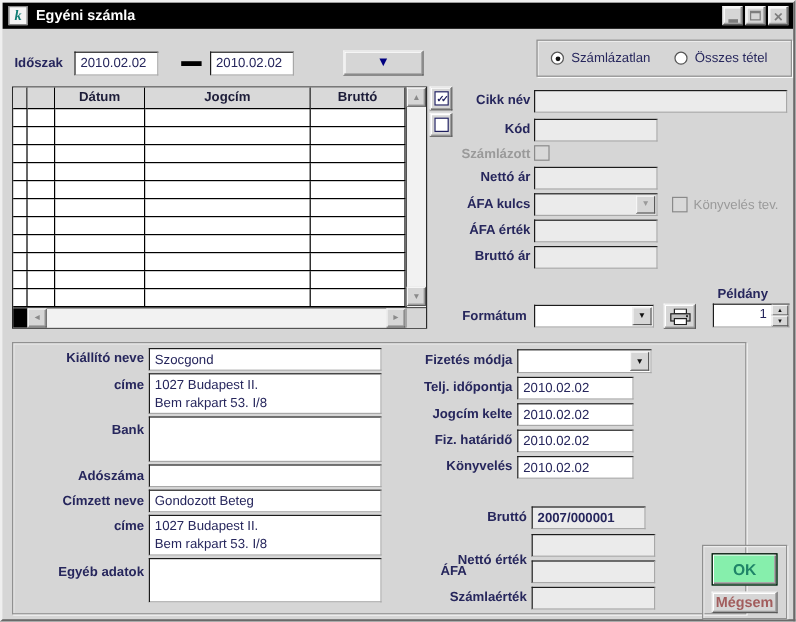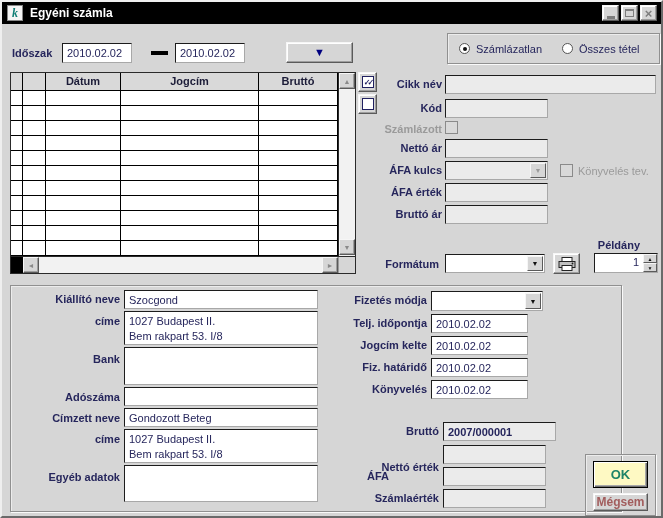--- a/index.html
+++ b/index.html
@@ -96,21 +96,21 @@
   
   #spinner{position:absolute;left:592px;top:251px;width:64px;height:20px;background:#fff;
     border:1px solid;border-color:#1c1c1c #a8a8a8 #a8a8a8 #1c1c1c;}
   #spinval{position:absolute;left:0;top:0;right:15px;bottom:0;text-align:right;
     font:11px "Liberation Sans",sans-serif;color:#26265c;padding:2px 3px;}
   .spinbtn{position:absolute;right:0;width:14px;height:9px;background:#d6d6d6;
     border:1px solid;border-color:#f6f6f6 #5a5a5a #5a5a5a #f6f6f6;
     display:flex;align-items:center;justify-content:center;font-size:5px;color:#111;}
 
   
-  #okbtn{position:absolute;left:591px;top:459px;width:55px;height:27px;background:#fef9c3;
+  #okbtn{position:absolute;left:591px;top:459px;width:55px;height:27px;background:#86efac;
     border:1px solid #000;box-shadow:inset 1px 1px 0 #fff,inset -1px -1px 0 #707070,inset -2px -2px 0 #a8a8a8;
     font:bold 13px "Liberation Sans",sans-serif;color:#1f8468;text-align:center;line-height:25px;}
   #cancelbtn{position:absolute;left:591px;top:491px;width:55px;height:18px;
     font:bold 12px "Liberation Sans",sans-serif;color:#a25d5d;text-align:center;line-height:16px;}
 
   .tri{font-size:11px;color:#000080;line-height:11px;}
 </style>
 </head>
 <body>
 
@@ -347,21 +347,21 @@
   <div class="lbl plab" style="top:337px;">Jogcím kelte</div>
   <div class="fld" style="left:429px;top:334px;width:97px;height:19px;">2010.02.02</div>
 
   <div class="lbl plab" style="top:359px;">Fiz. határidő</div>
   <div class="fld" style="left:429px;top:356px;width:97px;height:19px;">2010.02.02</div>
 
   <div class="lbl plab" style="top:381px;">Könyvelés</div>
   <div class="fld" style="left:429px;top:378px;width:97px;height:19px;">2010.02.02</div>
 
   <div class="lbl plab2" style="top:423px;">Bruttó</div>
-  <div class="fld dis bold" style="left:441px;top:420px;width:113px;height:19px;">2007/000001</div>
+  <div class="fld dis bold" style="left:441px;top:420px;width:95px;height:19px;">2007/000001</div>
 
   <div class="lbl plab2" style="top:459px;">Nettó érték</div>
   <div class="fld dis" style="left:441px;top:443px;width:103px;height:19px;"></div>
 
   <div class="lbl plab2" style="top:468px;text-align:center;">ÁFA</div>
   <div class="fld dis" style="left:441px;top:465px;width:103px;height:19px;"></div>
 
   <div class="lbl plab2" style="top:490px;">Számlaérték</div>
   <div class="fld dis" style="left:441px;top:487px;width:103px;height:19px;"></div>
 

